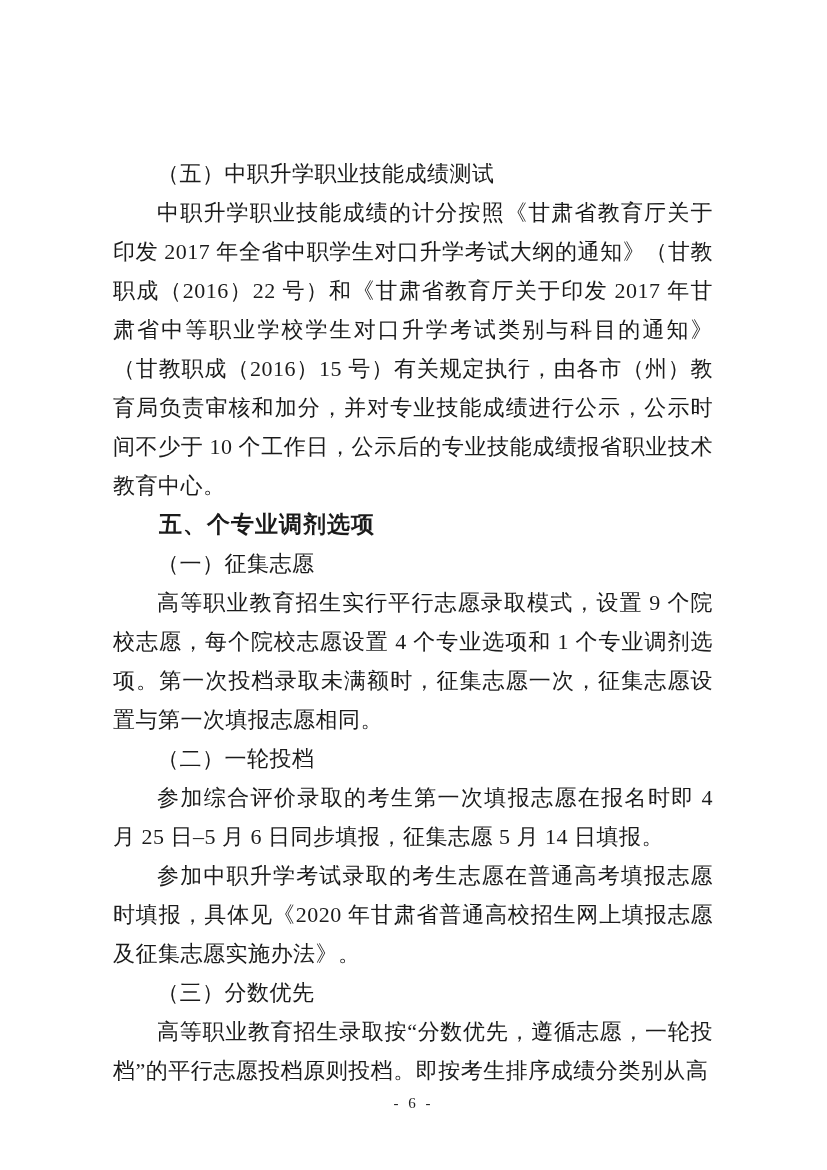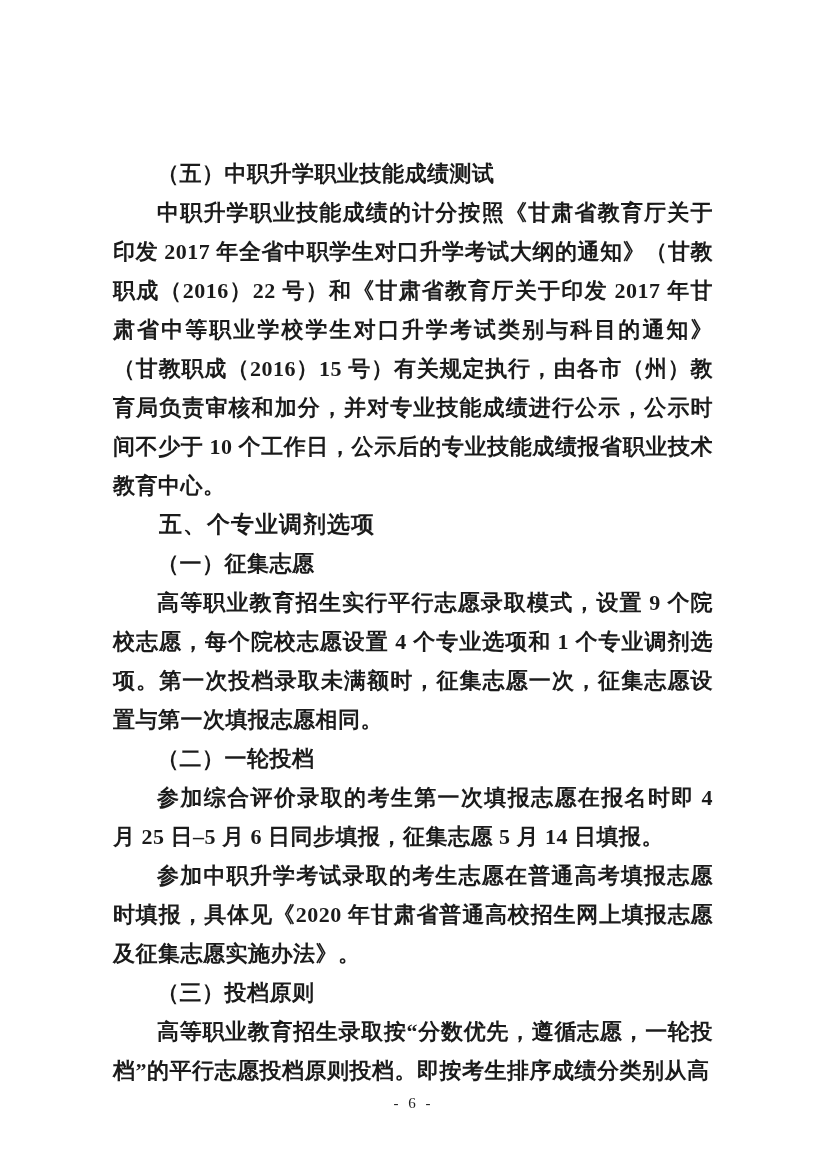--- a/index.html
+++ b/index.html
@@ -26,21 +26,20 @@
   .text-block p {
     margin: 0;
     padding: 0;
     font-size: 22px;
     line-height: 39px;
     text-align: justify;
     text-justify: inter-character;
     text-indent: 2em;
     word-break: break-all;
     letter-spacing: 0.5px;
-    font-weight: bold;
   }
   .heading-kai {
     font-family: "Liberation Serif", "DejaVu Serif", serif;
     font-weight: 500;
   }
   .heading-hei {
     font-family: "Liberation Sans", "DejaVu Sans", sans-serif;
     font-weight: bold;
     font-size: 23px !important;
     letter-spacing: 1px !important;
@@ -66,18 +65,18 @@
 <div class="page">
   <div class="text-block">
     <p class="heading-kai">（五）中职升学职业技能成绩测试</p>
     <p class="para">中职升学职业技能成绩的计分按照《甘肃省教育厅关于印发 2017 年全省中职学生对口升学考试大纲的通知》（甘教职成（2016）22 号）和《甘肃省教育厅关于印发 2017 年甘肃省中等职业学校学生对口升学考试类别与科目的通知》（甘教职成（2016）15 号）有关规定执行，由各市（州）教育局负责审核和加分，并对专业技能成绩进行公示，公示时间不少于 10 个工作日，公示后的专业技能成绩报省职业技术教育中心。</p>
     <p class="heading-hei">五、个专业调剂选项</p>
     <p class="heading-kai">（一）征集志愿</p>
     <p class="para">高等职业教育招生实行平行志愿录取模式，设置 9 个院校志愿，每个院校志愿设置 4 个专业选项和 1 个专业调剂选项。第一次投档录取未满额时，征集志愿一次，征集志愿设置与第一次填报志愿相同。</p>
     <p class="heading-kai">（二）一轮投档</p>
     <p class="para">参加综合评价录取的考生第一次填报志愿在报名时即 4 月 25 日–5 月 6 日同步填报，征集志愿 5 月 14 日填报。</p>
     <p class="para">参加中职升学考试录取的考生志愿在普通高考填报志愿时填报，具体见《2020 年甘肃省普通高校招生网上填报志愿及征集志愿实施办法》。</p>
-    <p class="heading-kai">（三）投档原则</p>
+    <p class="heading-kai">（三）分数优先</p>
     <p class="para">高等职业教育招生录取按“分数优先，遵循志愿，一轮投档”的平行志愿投档原则投档。即按考生排序成绩分类别从高</p>
   </div>
 
   <div class="page-number">- 6 -</div>
 </div>
 
 </body></html>

